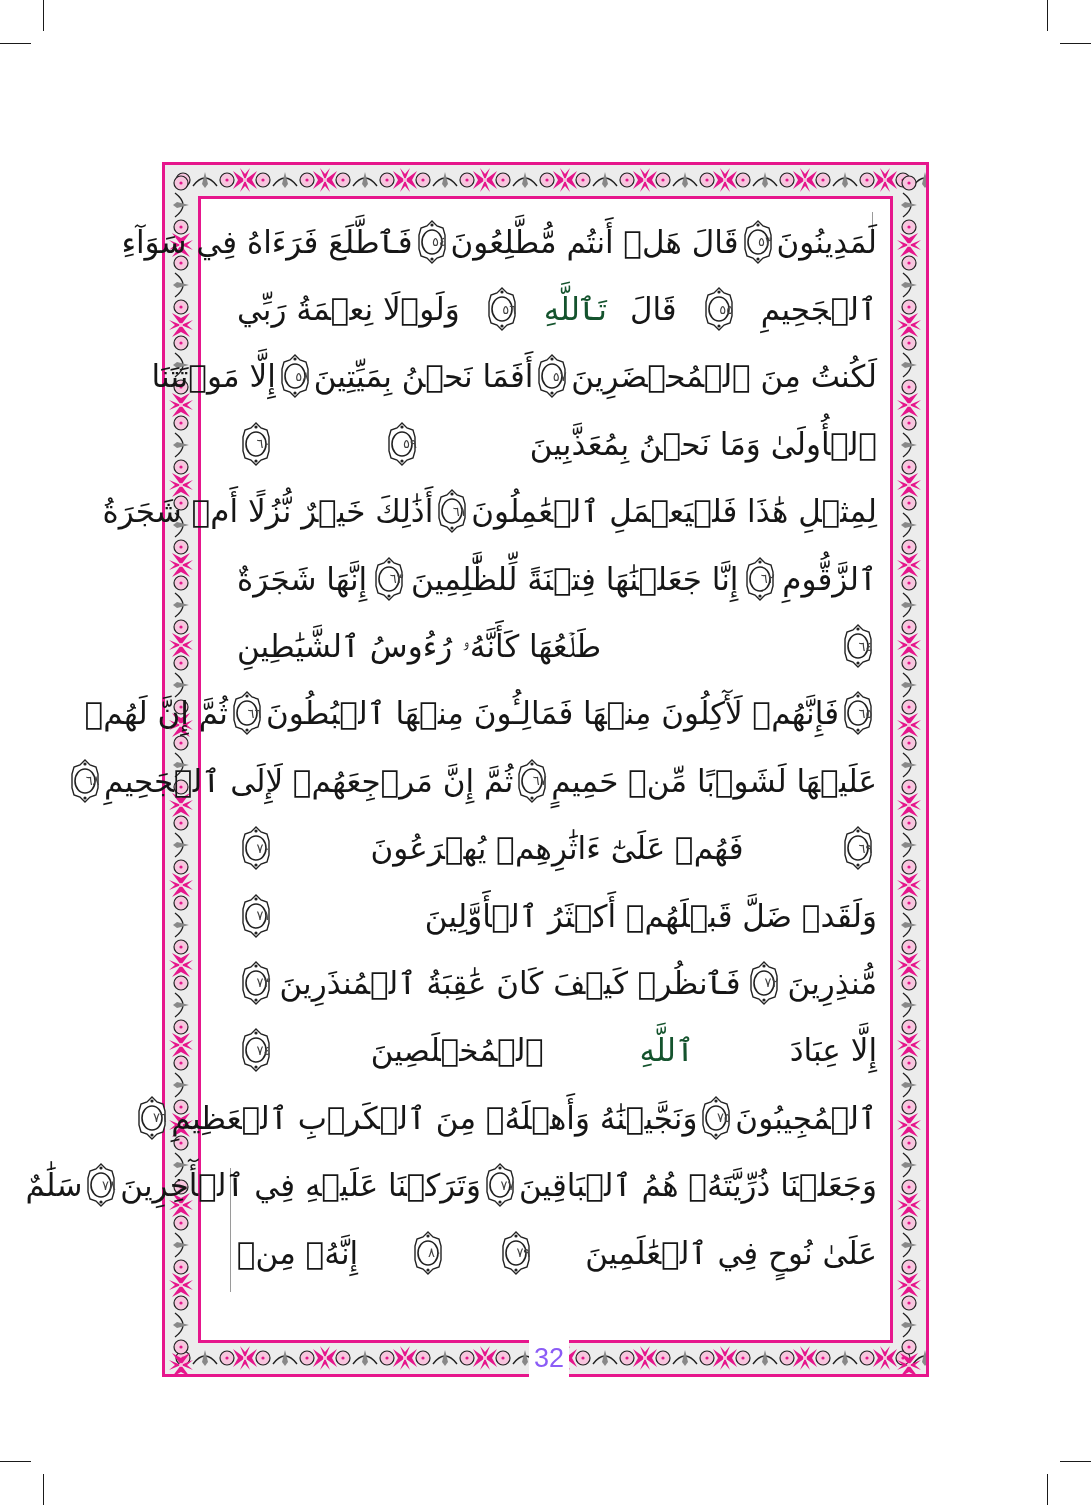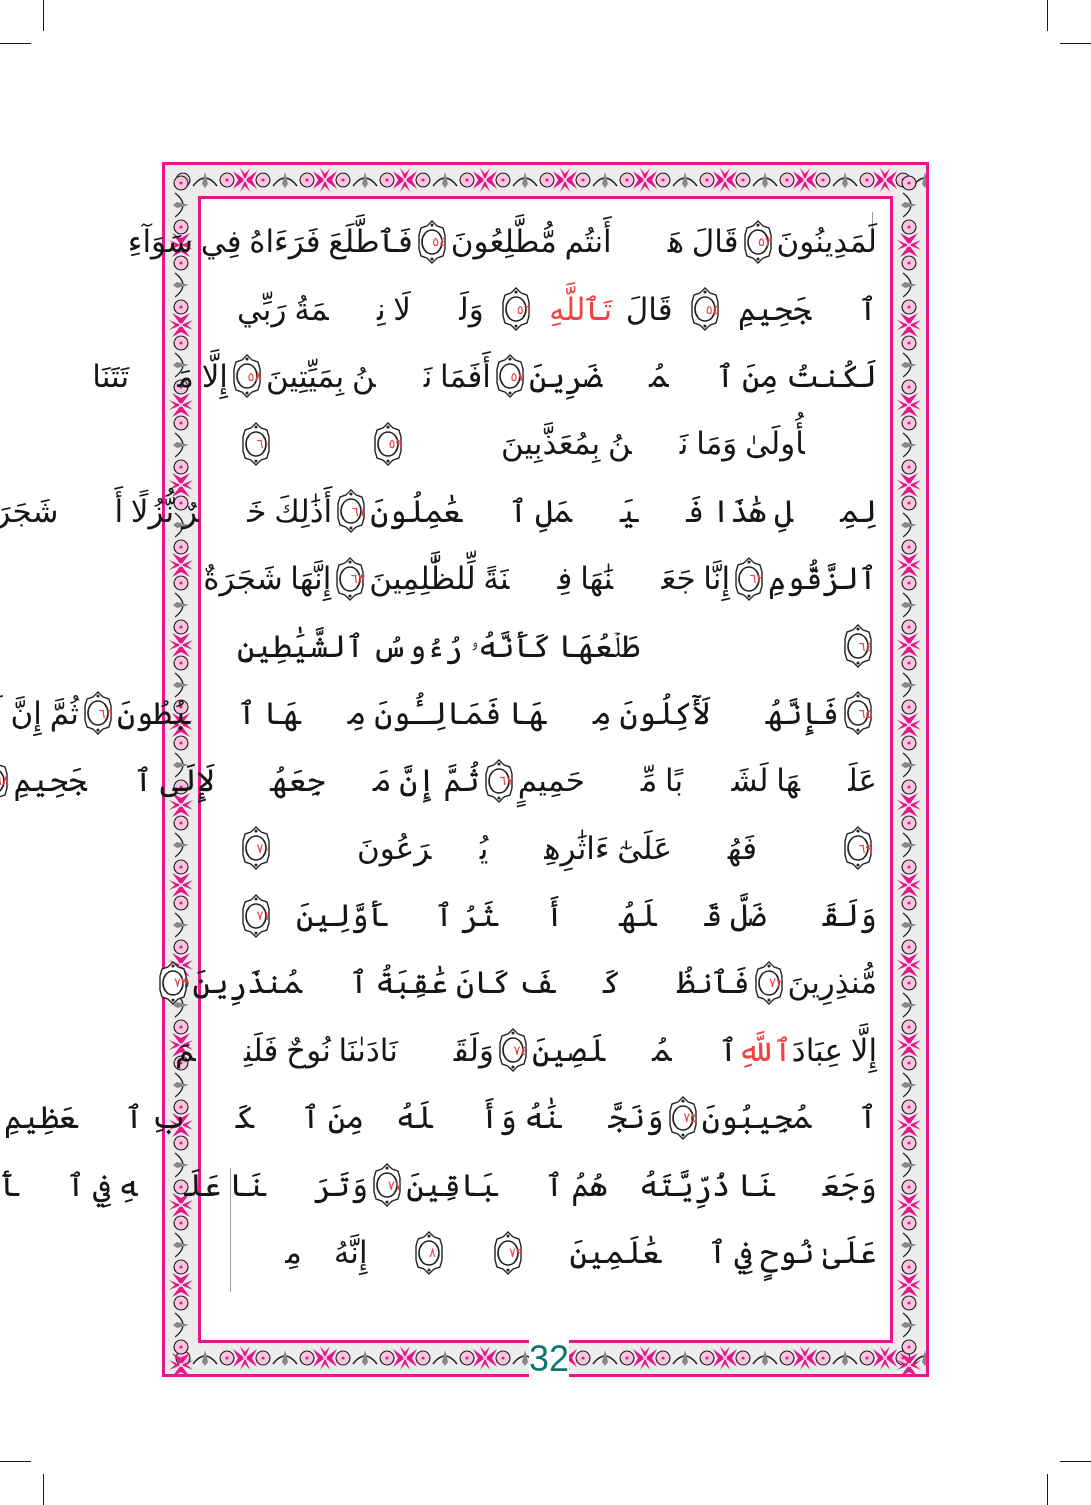--- a/index.html
+++ b/index.html
@@ -27,44 +27,44 @@
     position:absolute; left:33px; top:31px; right:33px; bottom:31px;
     background:#ffffff;
     border:3px solid #e6168c;
     box-sizing:border-box;
   }
 
   .page-num-gap {
     position:absolute; left:364px; bottom:-3px; width:40px; height:37px;
     background:#ffffff; display:flex; align-items:center; justify-content:center;
   }
-  .page-num { font-family:"Liberation Sans", sans-serif; font-size:36px; color:#0f766e; line-height:1; }
+  .page-num { font-family:"Liberation Sans", sans-serif; font-size:27px; color:#8b5cf6; line-height:1; }
 
   .rule { position:absolute; width:1px; background:#9a9a9a; }
 
   .text-block {
     position:absolute; left:237px; top:208px; width:640px;
     direction:rtl;
   }
   .line {
     height:67.4px;
     display:flex; align-items:center; justify-content:space-between;
     font-family:"DejaVu Sans", sans-serif;
     font-size:31px; color:#161616;
     white-space:nowrap; text-align:justify;
   }
-  .seg { display:inline-block;font-family:Liberation Serif, serif; }
-  .hl { color:#ef4444; }
+  .seg { display:inline-block; }
+  .hl { color:#14532d; }
   .ayah {
     display:inline-flex; align-items:center; justify-content:center;
     width:30px; height:44px; margin:0 4px;
     position:relative; flex:0 0 auto;
   }
   .ayah svg { position:absolute; left:0; top:0; }
-  .ayah span { position:relative; font-size:13px; color:#ef4444; font-family:"DejaVu Sans", sans-serif; direction:rtl;margin-left:15px; }
+  .ayah span { position:relative; font-size:13px; color:#404040; font-family:"DejaVu Sans", sans-serif; direction:rtl;margin-left:15px; }
 </style>
 </head>
 <body>
 
 <div class="crop v" style="left:43px; top:0;"></div>
 <div class="crop h" style="left:0; top:43px;"></div>
 <div class="crop v" style="left:1047px; top:0;"></div>
 <div class="crop h" style="left:1060px; top:43px;"></div>
 <div class="crop h" style="left:0; top:1461px;"></div>
 <div class="crop v" style="left:43px; top:1474px;"></div>
@@ -1094,21 +1094,20 @@
       <span class="seg">ٱلۡمُخۡلَصِينَ</span>
       <span class="ayah">
         <svg width="30" height="44" viewBox="0 0 30 44">
           <path d="M15 1 L20 6 L26 8 L28 15 L28 29 L26 36 L20 38 L15 43 L10 38 L4 36 L2 29 L2 15 L4 8 L10 6 Z" fill="#fff" stroke="#222" stroke-width="1.4"></path>
           <ellipse cx="15" cy="22" rx="10" ry="12" fill="none" stroke="#222" stroke-width="1.6"></ellipse>
           <circle cx="15" cy="5" r="1.6" fill="#222"></circle>
           <circle cx="15" cy="39" r="1.6" fill="#222"></circle>
         </svg>
         <span>٧٤</span>
       </span>
-      <span class="seg">وَلَقَدۡ نَادَىٰنَا نُوحٌ فَلَنِعۡمَ</span>
     </div>
     <div class="line">
       <span class="seg">ٱلۡمُجِيبُونَ</span>
       <span class="ayah">
         <svg width="30" height="44" viewBox="0 0 30 44">
           <path d="M15 1 L20 6 L26 8 L28 15 L28 29 L26 36 L20 38 L15 43 L10 38 L4 36 L2 29 L2 15 L4 8 L10 6 Z" fill="#fff" stroke="#222" stroke-width="1.4"></path>
           <ellipse cx="15" cy="22" rx="10" ry="12" fill="none" stroke="#222" stroke-width="1.6"></ellipse>
           <circle cx="15" cy="5" r="1.6" fill="#222"></circle>
           <circle cx="15" cy="39" r="1.6" fill="#222"></circle>
         </svg>

